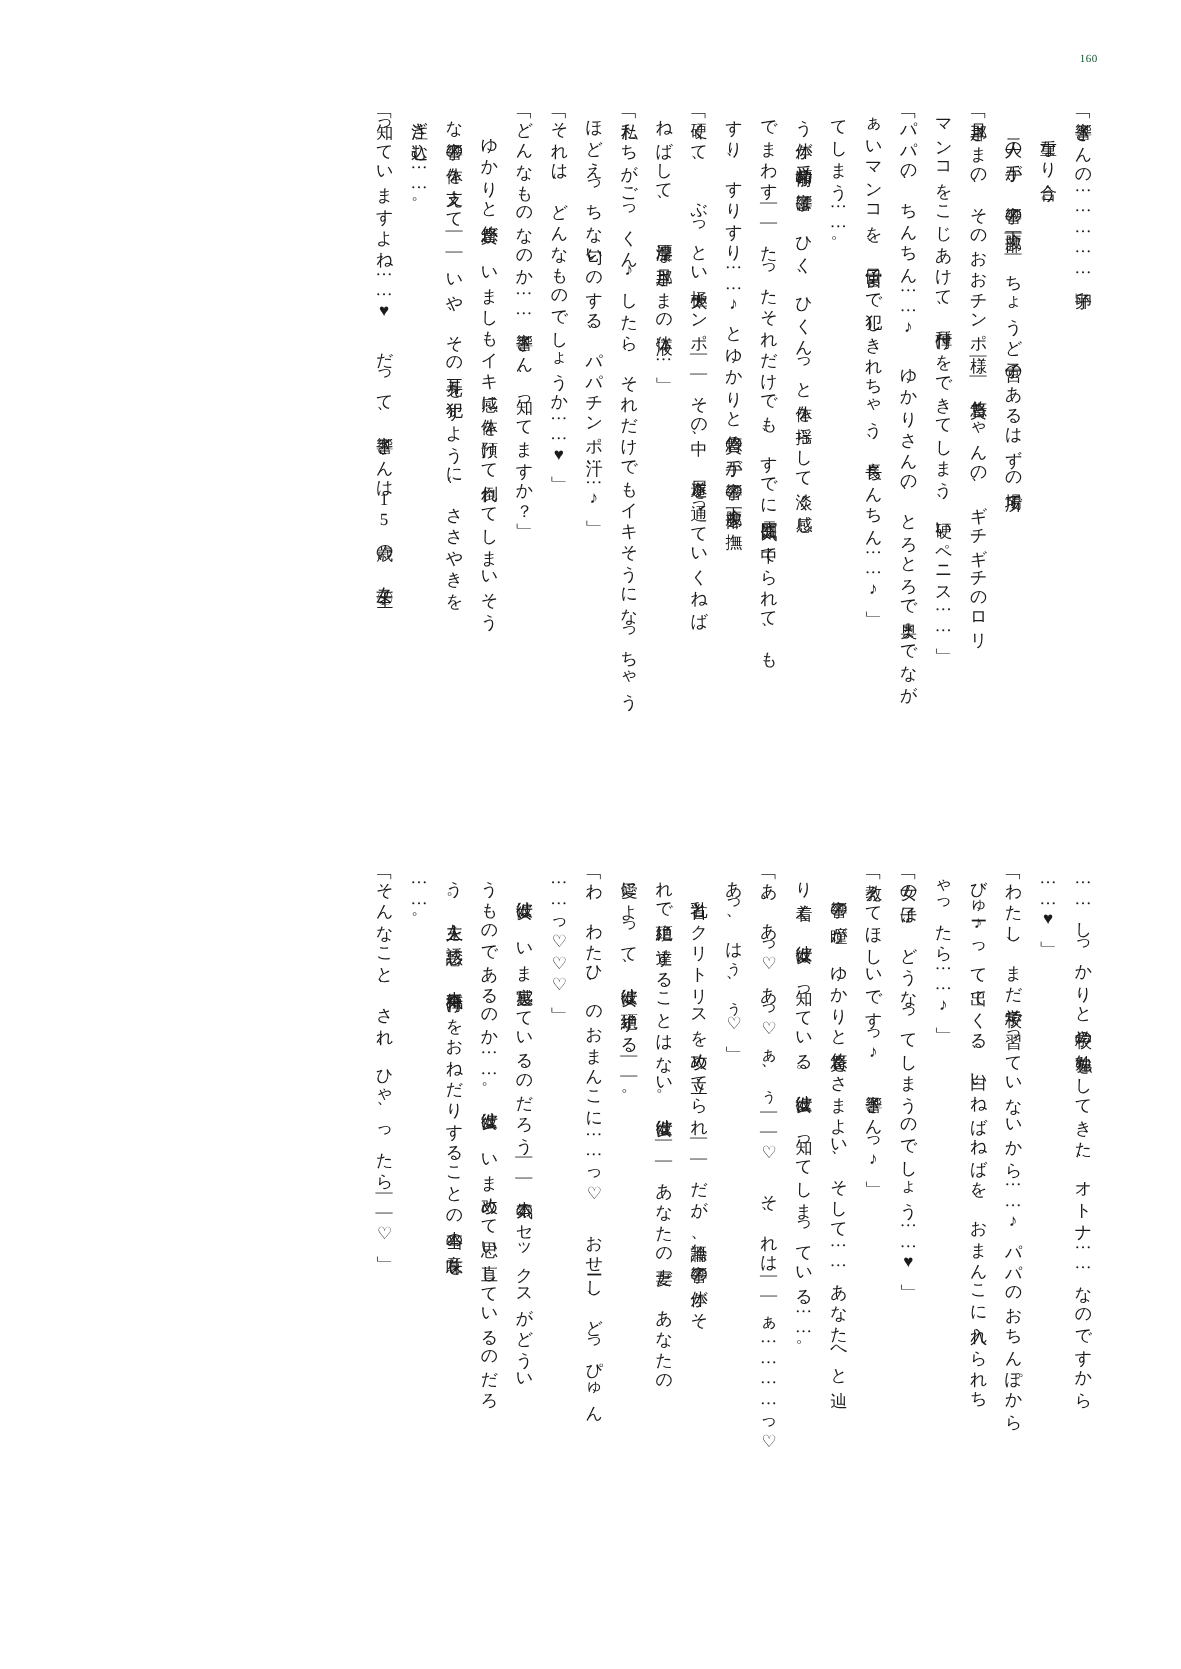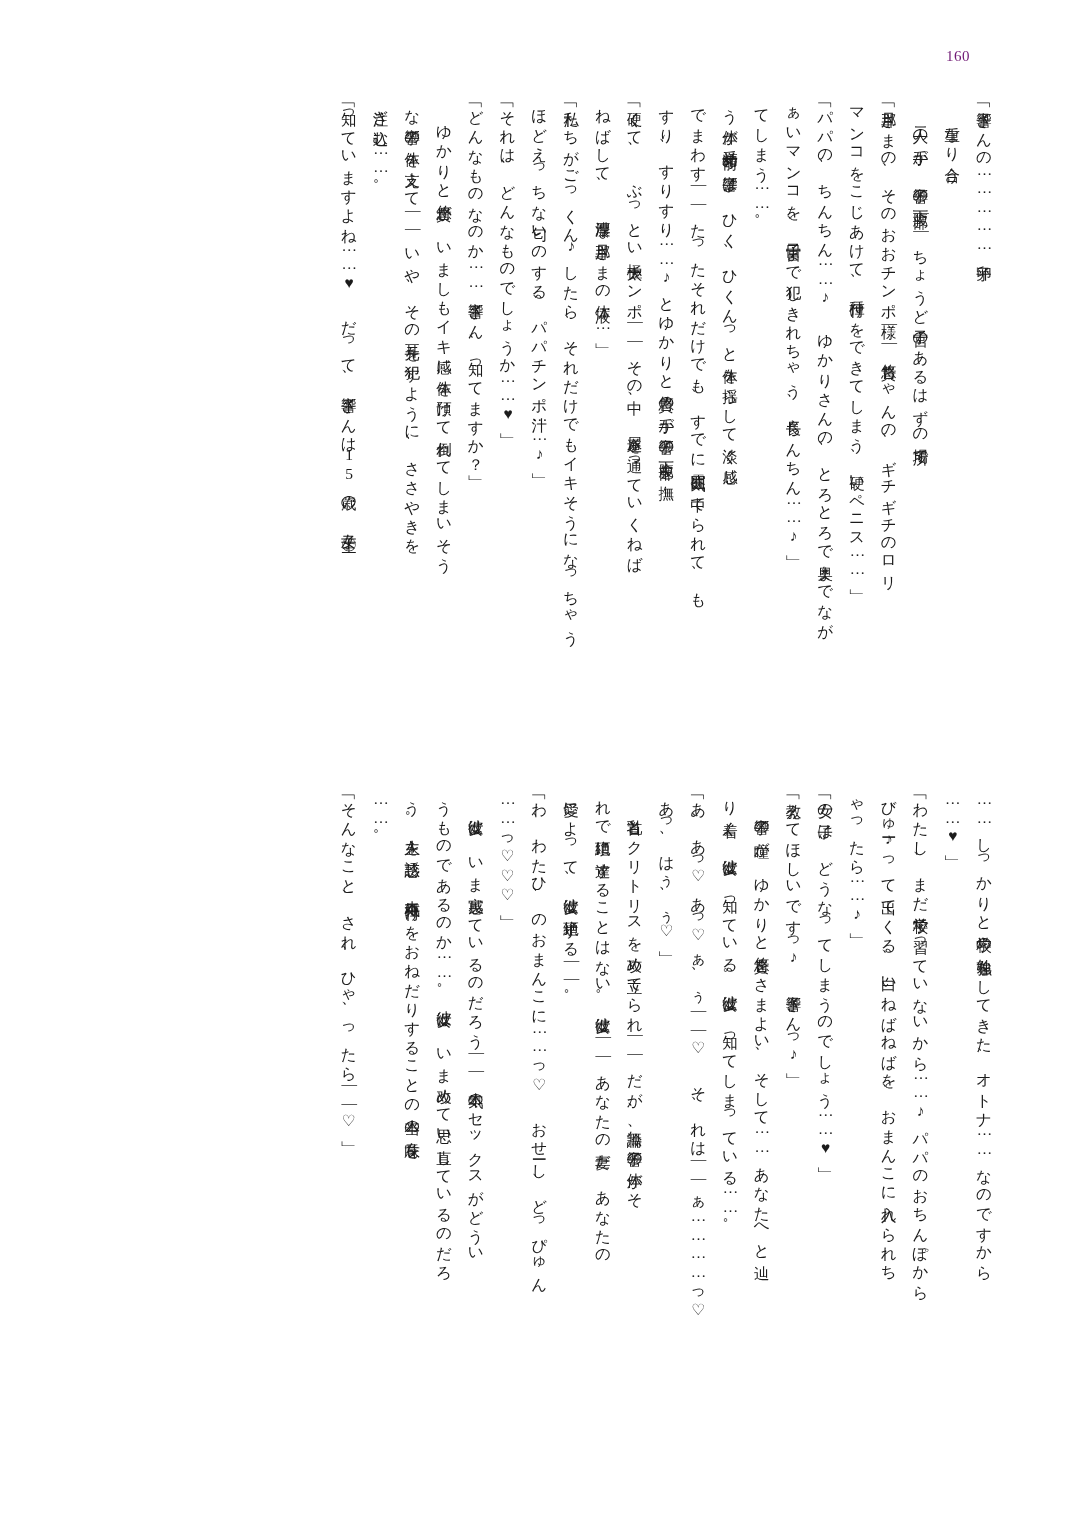--- a/index.html
+++ b/index.html
@@ -14,24 +14,24 @@
   .page {
     position: relative;
     width: 1074px;
     height: 1517px;
     background: #ffffff;
     overflow: hidden;
   }
   .page-number {
     position: absolute;
     top: 48px;
-    right: 104px;
-    font-size: 15px;
+    right: 76px;
+    font-size: 10px;
     letter-spacing: 0.5px;
-    color: #701a75;
+    color: #14532d;
     font-family: "Liberation Serif", "DejaVu Serif", serif;
   }
   
   .vblock {
     position: absolute;
     writing-mode: vertical-rl;
     text-orientation: upright;
     -webkit-writing-mode: vertical-rl;
     font-size: 15.5px;
     line-height: 2.05;

